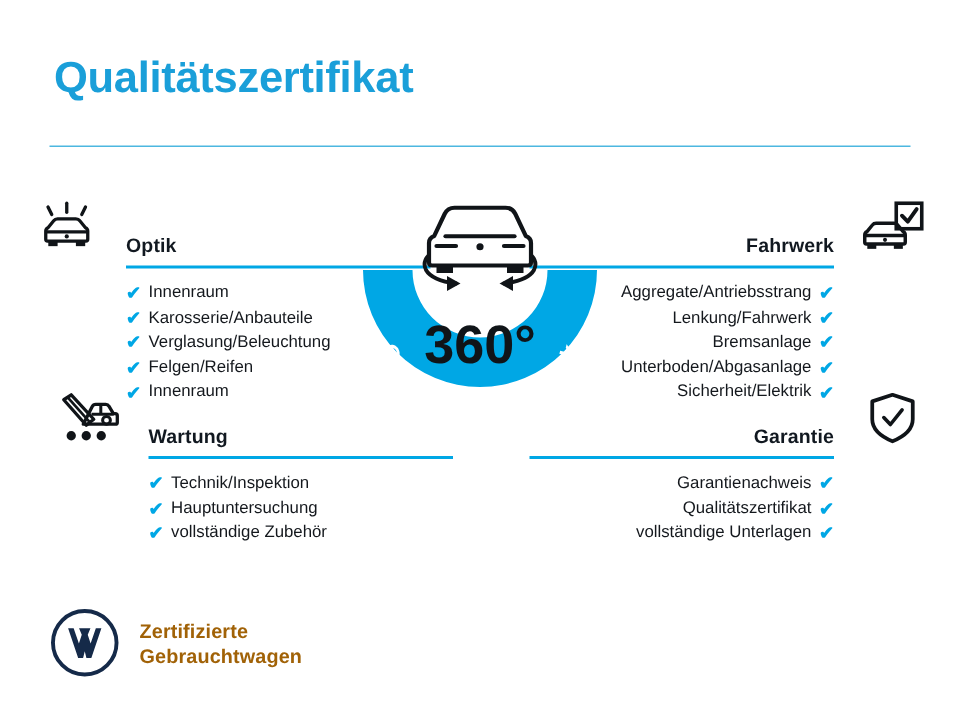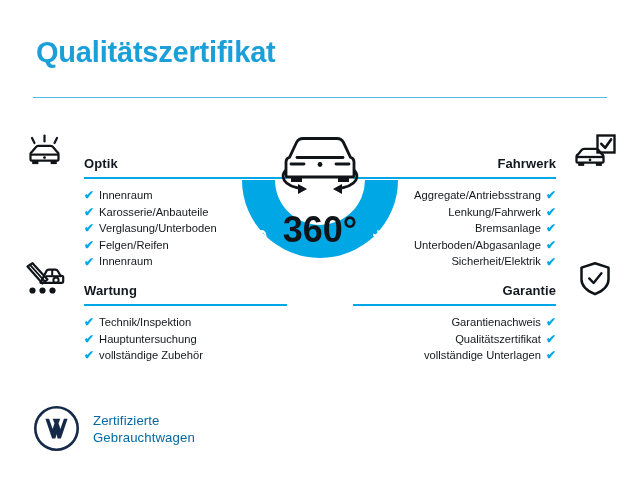--- a/index.html
+++ b/index.html
@@ -38,21 +38,21 @@
     height: 1px;
     background: #4db7e0;
   }
 
   
   .section {
     position: absolute;
     width: 265px;
   }
   .sec-optik   { left: 22px;  top: 133px; }
-  .sec-wartung { left: 22px;  top: 260px; }
+  .sec-wartung { left: 37px;  top: 260px; }
   .sec-technik { left: 353px; top: 133px; }
   .sec-garantie{ left: 353px; top: 260px; }
 
   .sec-head {
     position: relative;
     height: 46px;
   }
   .sec-title {
     position: absolute;
     bottom: 8px;
@@ -130,22 +130,22 @@
     left: 33px;
     top: 405px;
     display: flex;
     align-items: center;
   }
   #vw-logo { width: 47px; height: 47px; }
   #vw-logo svg { display: block; width: 100%; height: 100%; }
   #vw-text {
     margin-left: 13px;
     font-size: 13.2px;
-    font-weight: normal;
-    color: #0369a1;
+    font-weight: bold;
+    color: #a16207;
     line-height: 17px;
     letter-spacing: 0.1px;
   }
 </style>
 </head>
 <body>
 
 <div id="page">
 
   <div id="title">Qualitätszertifikat</div>
@@ -174,21 +174,21 @@
       <li class="check-item">
         <span class="tick">✔</span>
         <span class="check-label">Innenraum</span>
       </li>
       <li class="check-item">
         <span class="tick">✔</span>
         <span class="check-label">Karosserie/Anbauteile</span>
       </li>
       <li class="check-item">
         <span class="tick">✔</span>
-        <span class="check-label">Verglasung/Unterboden</span>
+        <span class="check-label">Verglasung/Beleuchtung</span>
       </li>
       <li class="check-item">
         <span class="tick">✔</span>
         <span class="check-label">Felgen/Reifen</span>
       </li>
       <li class="check-item">
         <span class="tick">✔</span>
         <span class="check-label">Innenraum</span>
       </li>
     </ul>

